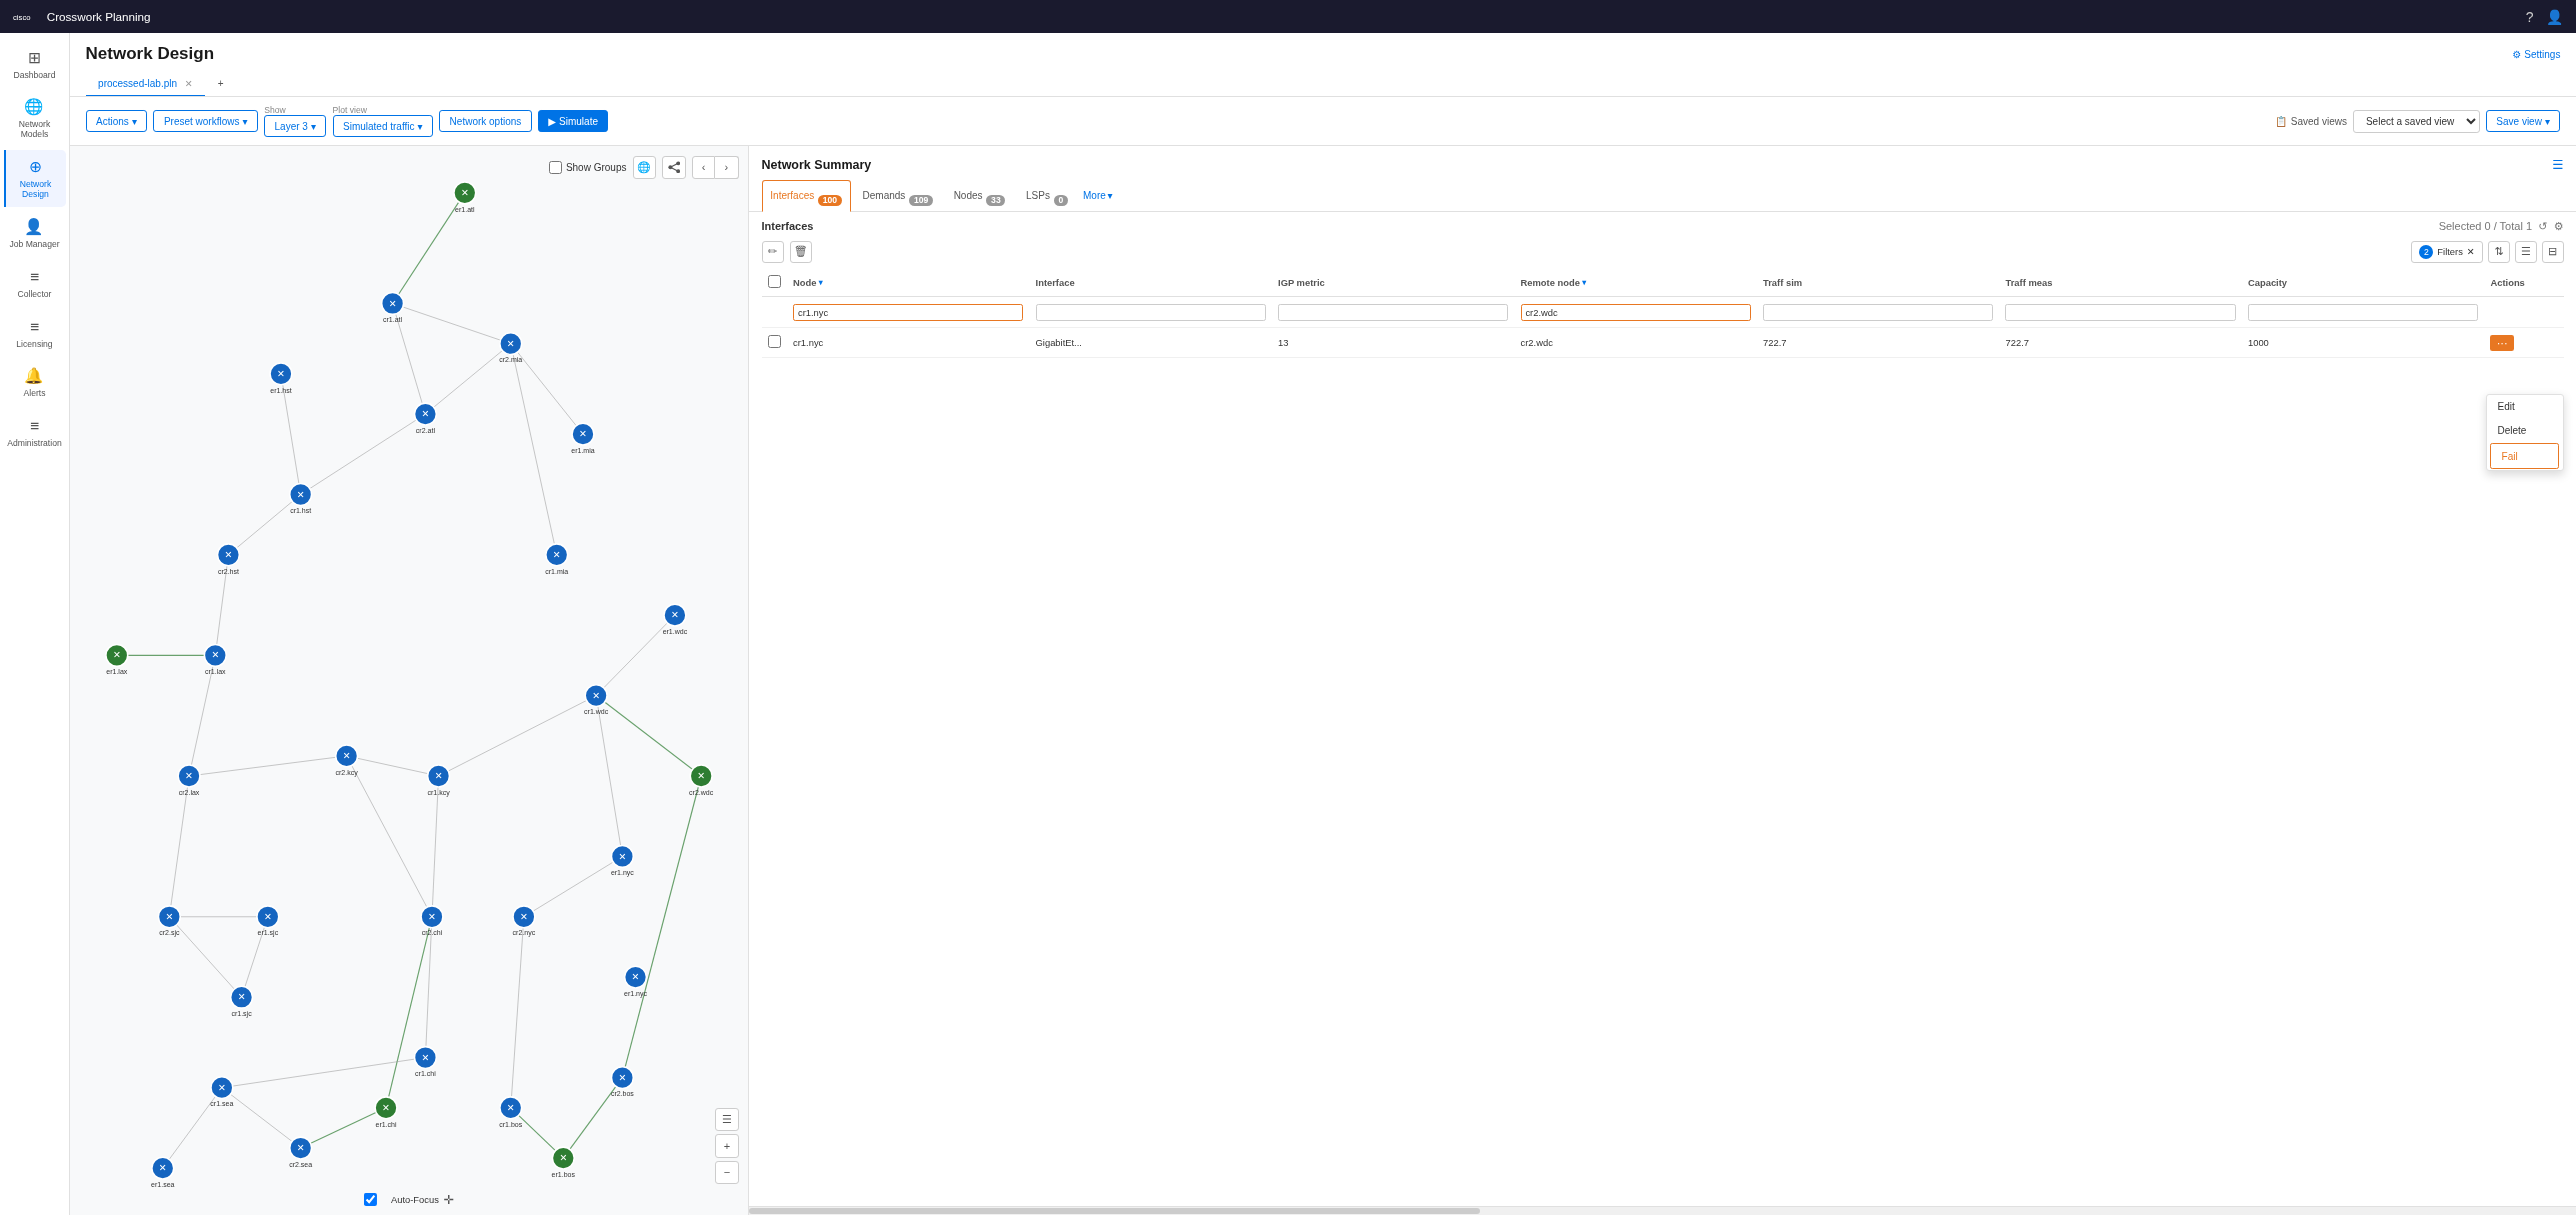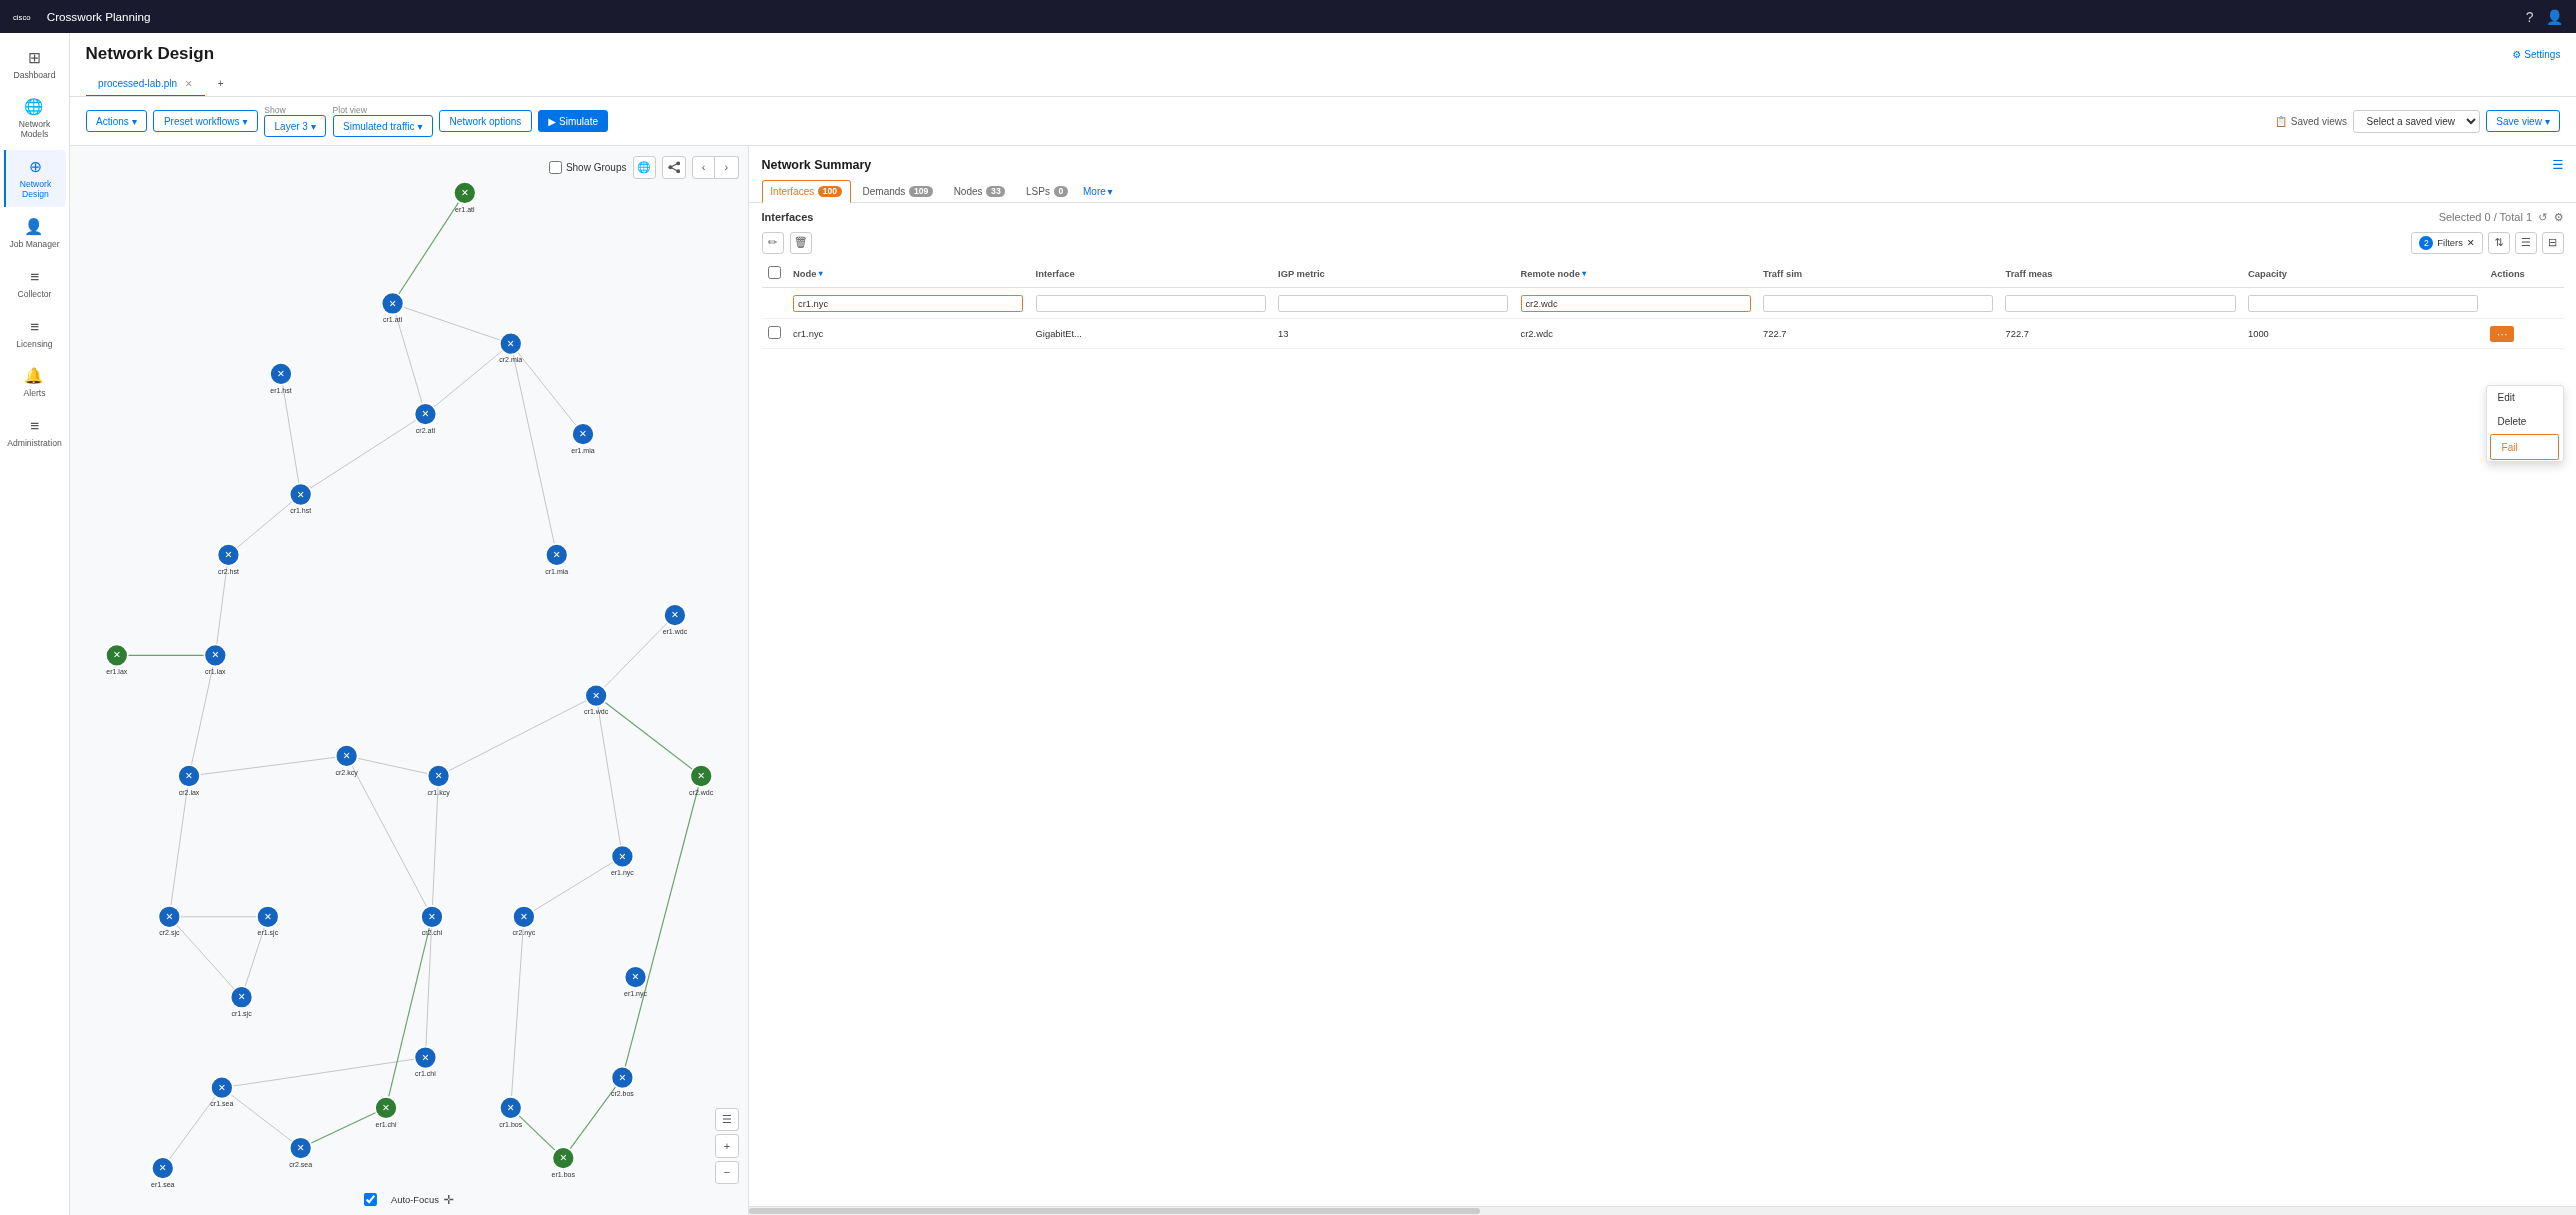--- a/index.html
+++ b/index.html
@@ -124,21 +124,20 @@
     .saved-views-label { font-size: 10px; color: #555; display: flex; align-items: center; gap: 3.1px; }
     .select-dropdown {
       padding: 3.9px 7.8px;
       border: 0.8px solid #ccc;
       border-radius: 3.1px;
       background: #fff;
       color: #333;
       font-size: 10px;
       cursor: pointer;
       min-width: 125px;
-      text-align: right;
     }
 
     
     .main-view {
       flex: 1;
       display: flex;
       overflow: hidden;
     }
 
     
@@ -222,20 +221,21 @@
       background: #fff;
       font-weight: 500;
     }
     .summary-tab .badge {
       background: #e87722;
       color: #fff;
       border-radius: 7.8px;
       padding: 0.8px 4.7px;
       font-size: 8.6px;
       font-weight: 600;
+      margin-top: 9px;
     }
     .summary-tab .badge.gray {
       background: #999;
     }
     .more-btn { color: #0073e6; font-size: 10px; cursor: pointer; display: flex; align-items: center; gap: 1.6px; margin-left: 3.1px; }
 
     
     .interfaces-section { flex: 1; overflow: auto; padding: 7.8px 12.5px; }
     .interfaces-header {
       display: flex;

